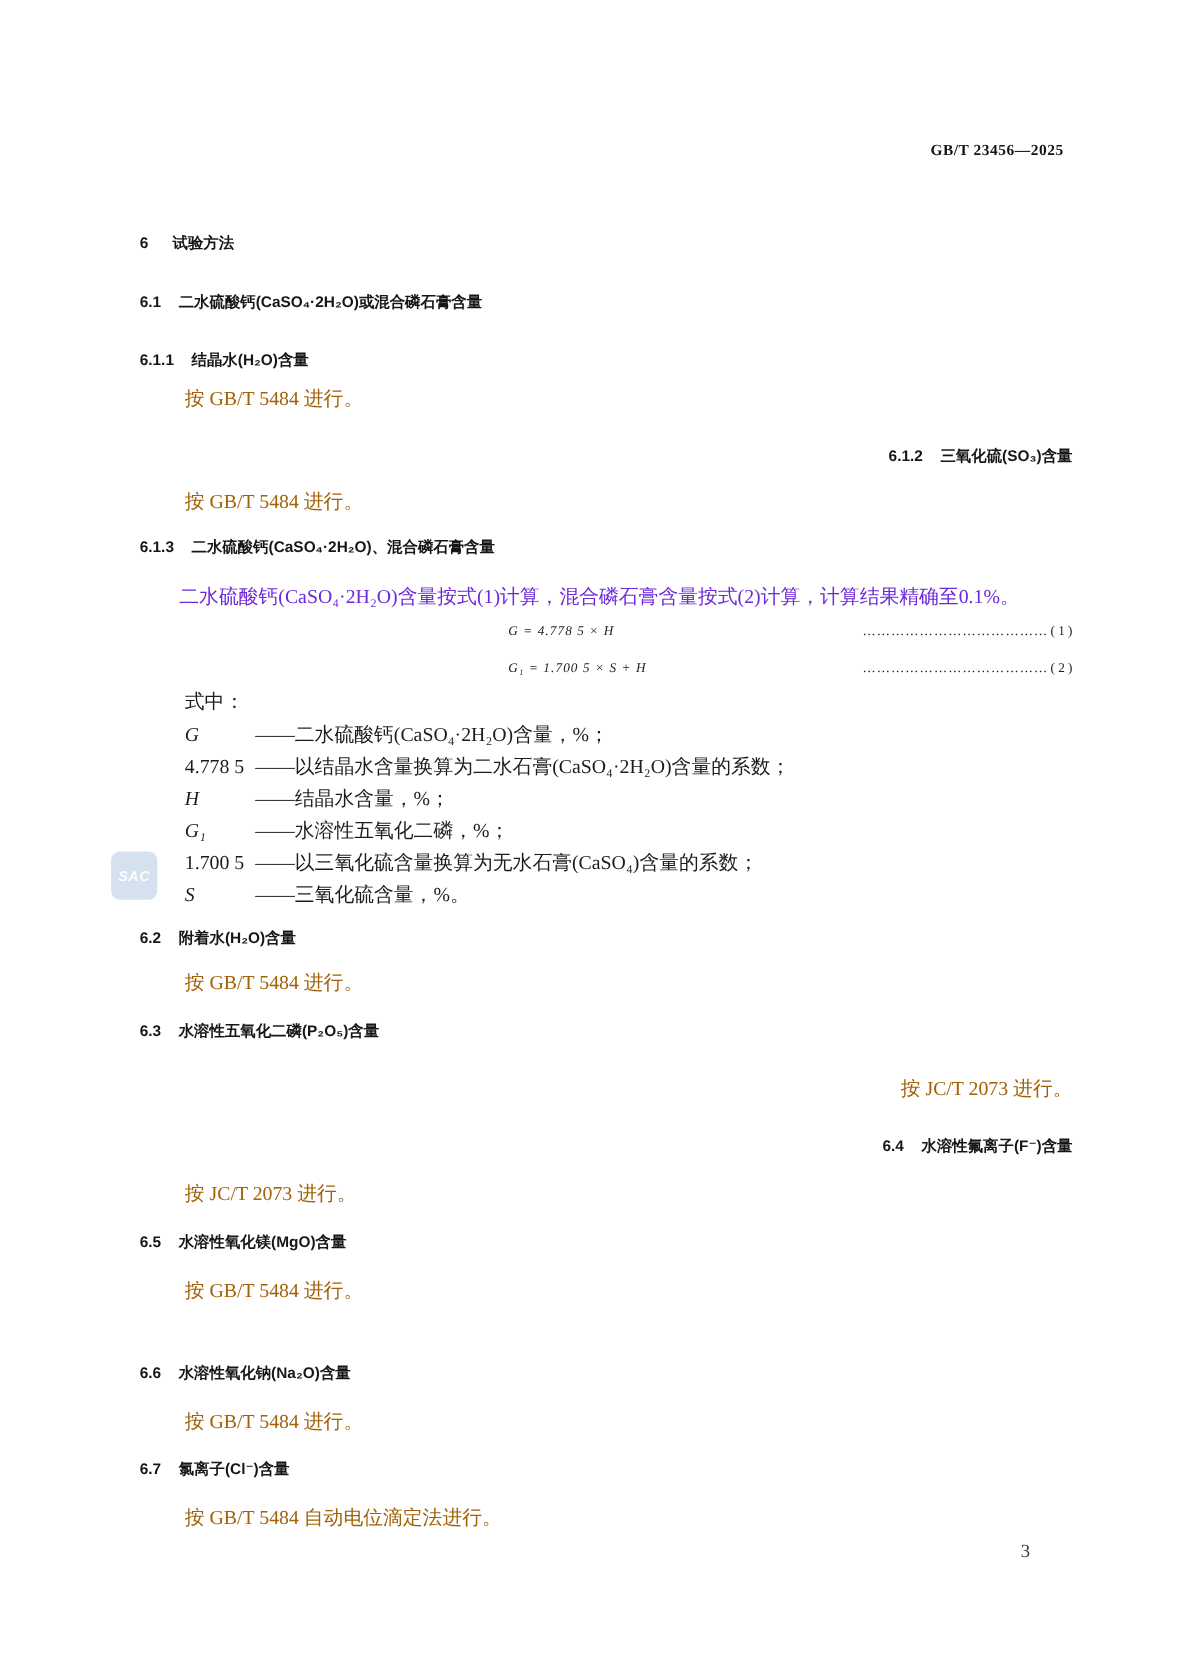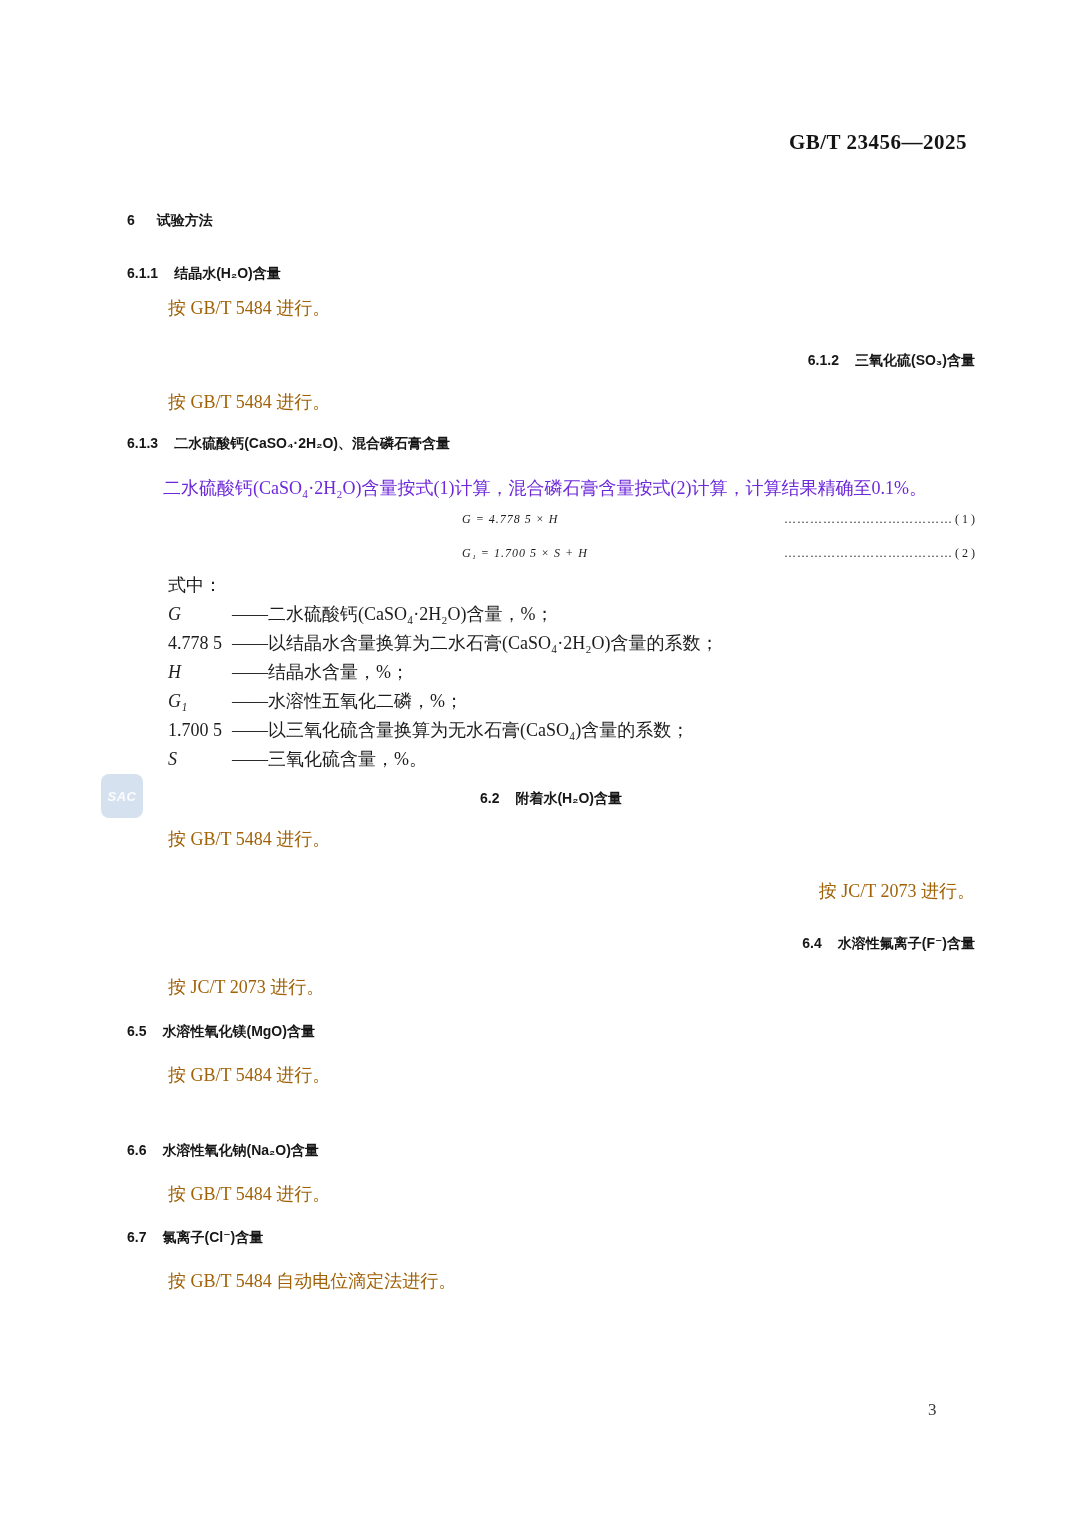--- a/index.html
+++ b/index.html
@@ -17,21 +17,21 @@
     width: 1080px;
     height: 1527px;
     background: #ffffff;
   }
   .doc-header {
     position: absolute;
     top: 130px;
     right: 113px;
     font-family: "Liberation Serif", "DejaVu Serif", serif;
     font-weight: 700;
-    font-size: 21px;
+    font-size: 14px;
     letter-spacing: 0.5px;
     color: #141414;
   }
   .content {
     position: absolute;
     top: 208px;
     left: 127px;
     right: 105px;
   }
   .h1, .h2 {
@@ -98,21 +98,21 @@
   .defrow .def { flex: 1; }
   
   .mt30 { margin-top: 30px; }
   .mt29 { margin-top: 29px; }
   .mt21 { margin-top: 28px; text-align: right; }
   .mt20 { margin-top: 20px; }
   .mt19 { margin-top: 19px; }
   .mt18 { margin-top: 18px; }
   .mt17 { margin-top: 17px; }
   .mt16 { margin-top: 16px; }
-  .mt12 { margin-top: 12px; text-align: center; }
+  .mt12 { margin-top: 12px; }
   .mt11 { margin-top: 11px; }
   .mt07 { margin-top: 7px; font-family: Liberation Mono, monospace; }
   .mt06 { margin-top: 6px; }
   .mt02 { margin-top: 2px; }
   .mt51 { margin-top: 51px; }
   .page-number {
     position: absolute;
     left: 928px;
     top: 1400px;
     font-size: 17px;
@@ -148,20 +148,23 @@
   <div class="watermark">
     <span>SAC</span>
   </div>
 
   <div class="content">
 
     <div class="h1">
       <span class="sec-num">6</span><span>试验方法</span>
     </div>
 
+    <div class="h2 mt30">
+      <span class="sec-num">6.1</span><span>二水硫酸钙(CaSO₄·2H₂O)或混合磷石膏含量</span>
+    </div>
 
     <div class="h2 mt29">
       <span class="sec-num">6.1.1</span><span>结晶水(H₂O)含量</span>
     </div>
     <div class="body-text mt11">按 GB/T 5484 进行。</div>
 
     <div class="h2 mt21">
       <span class="sec-num">6.1.2</span><span>三氧化硫(SO₃)含量</span>
     </div>
     <div class="body-text mt18">按 GB/T 5484 进行。</div>
@@ -209,20 +212,23 @@
         <span class="term it">S</span>
         <span class="def">——三氧化硫含量，%。</span>
       </div>
     </div>
 
     <div class="h2 mt12">
       <span class="sec-num">6.2</span><span>附着水(H₂O)含量</span>
     </div>
     <div class="body-text mt17">按 GB/T 5484 进行。</div>
 
+    <div class="h2 mt20">
+      <span class="sec-num">6.3</span><span>水溶性五氧化二磷(P₂O₅)含量</span>
+    </div>
     <div class="body-text mt21">按 JC/T 2073 进行。</div>
 
     <div class="h2 mt21">
       <span class="sec-num">6.4</span><span>水溶性氟离子(F⁻)含量</span>
     </div>
     <div class="body-text mt20">按 JC/T 2073 进行。</div>
 
     <div class="h2 mt20">
       <span class="sec-num">6.5</span><span>水溶性氧化镁(MgO)含量</span>
     </div>

